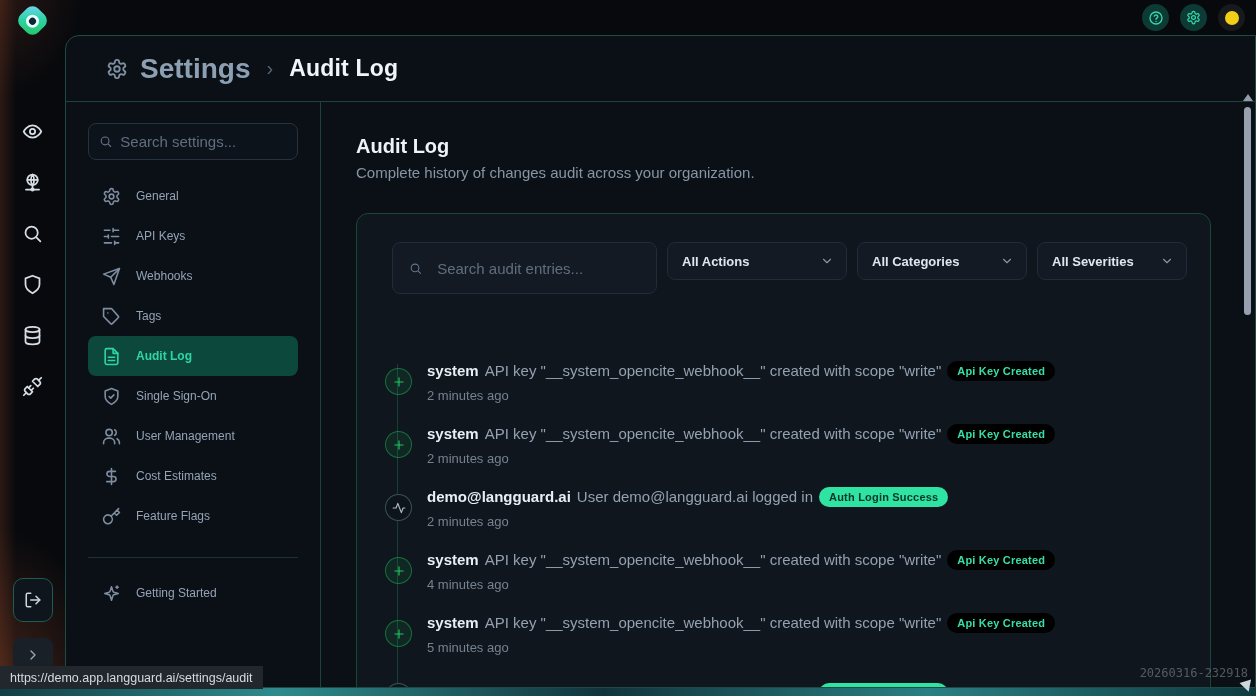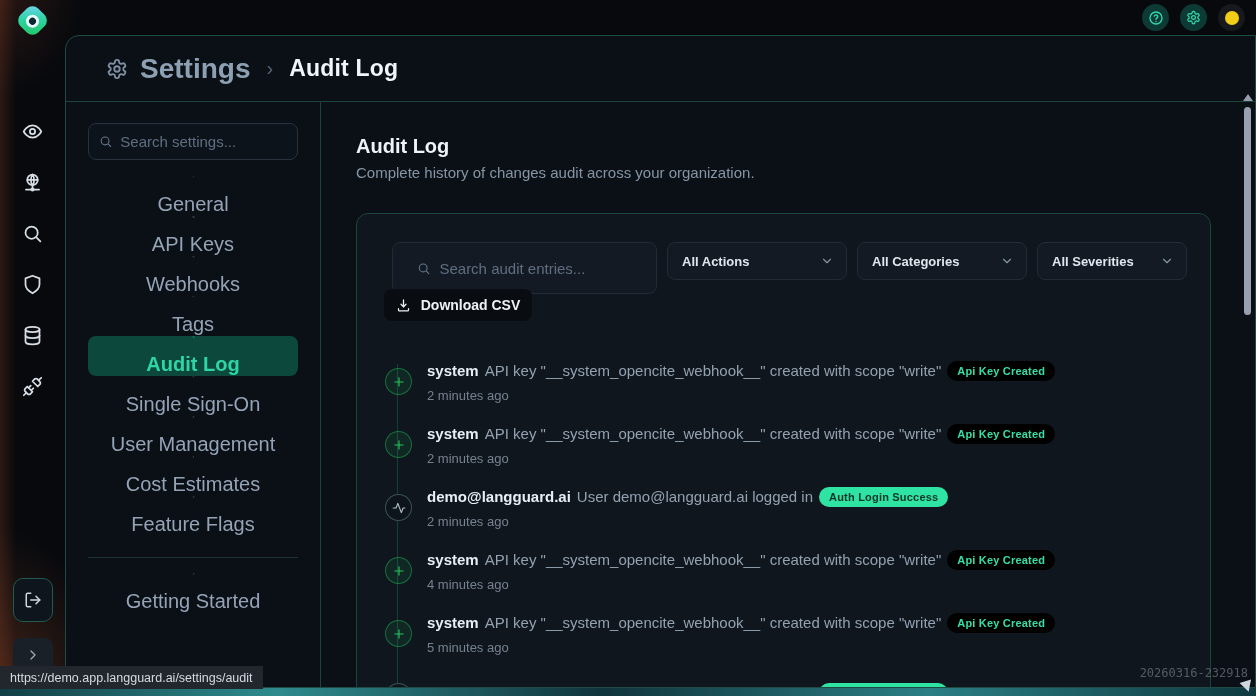--- a/index.html
+++ b/index.html
@@ -54,37 +54,37 @@
   
   .nav { position:absolute; left:0; top:66px; width:255px; bottom:0; border-right:1px solid #1c443d; }
   .nav-search { margin:21px 22px 0; height:37px; border:1px solid #28323e; border-radius:8px;
     background:#0d131a; display:flex; align-items:center; padding:0 10px; gap:8px; }
   .nav-search svg { width:15px; height:15px; color:#64748b; }
   .nav-search input { background:transparent; border:none; outline:none; color:#c5cfda; font-size:15px;
     font-family:"Liberation Sans",sans-serif; width:100%; }
   .nav-search input::placeholder { color:#5f6e80; }
   .nav-list { margin-top:16px; }
   .nav-item { height:40px; margin:0 22px; padding:0 14px; border-radius:8px;
-    display:flex; align-items:center; gap:15px; font-size:20px; color:#94a3b6; cursor:default;flex-direction:column; }
+    display:flex; align-items:center; gap:15px; font-size:12px; color:#94a3b6; cursor:default; }
   .nav-item svg { width:19px; height:19px; color:#7e8da0; }
   .nav-item.active { background:#0d483c; color:#2fd6a4; font-weight:600; }
   .nav-item.active svg { color:#2fd6a4; }
   .nav-divider { border-top:1px solid #1d332f; margin:21px 22px 0; }
   .nav-footer-item { margin-top:15px; }
 
   
   .content { position:absolute; left:255px; top:66px; right:0; bottom:0; }
   .page-title { position:absolute; left:35px; top:33px; font-size:20px; font-weight:700; color:#eef3f8; }
   .page-sub { position:absolute; left:35px; top:62px; font-size:15px; color:#8595a5; }
 
   .card { position:absolute; left:35px; top:111px; width:855px; height:600px;
     background:#0f161d; border:1px solid #1c443d; border-radius:12px; }
 
   .filter-search { position:absolute; left:35px; top:28px; width:265px; height:52px;
-    background:#131a23; border:1px solid #212c38; border-radius:8px; display:flex; align-items:center; padding:0 24px; gap:9px; }
+    background:#131a23; border:1px solid #212c38; border-radius:8px; display:flex; align-items:center; padding:0 16px; gap:15px; }
   .filter-search svg { width:15px; height:15px; color:#64748b; }
   .filter-search input { background:transparent; border:none; outline:none; color:#c5cfda; font-size:15px;
     font-family:"Liberation Sans",sans-serif; width:100%; }
   .filter-search input::placeholder { color:#5f6e80; }
   .dropdown { position:absolute; top:28px; height:38px; background:#131a23; border:1px solid #212c38; border-radius:8px;
     display:flex; align-items:center; justify-content:space-between; padding:0 12px 0 14px; }
   .dropdown .dd-label { font-size:13px; font-weight:600; color:#dfe7ee; }
   .dropdown svg { width:14px; height:14px; color:#8694a2; }
   .dd-actions { left:310px; width:180px; }
   .dd-categories { left:500px; width:170px;gap:20px; }
@@ -421,26 +421,20 @@
         <svg class="ic">
             <use href="#i-chev-down"></use>
           </svg>
       </div>
       <div class="dropdown dd-severities">
         <span class="dd-label">All Severities</span>
         <svg class="ic">
             <use href="#i-chev-down"></use>
           </svg>
       </div>
-      <div class="download-btn">
-        <svg class="ic">
-            <use href="#i-download"></use>
-          </svg>
-        <span>Download CSV</span>
-      </div>
 
       <div class="timeline"></div>
       <div id="entries">
   <div class="entry" style="top: 136px;">
     <div class="eicon plus">
               <svg class="ic">
                 <use href="#i-plus"></use>
               </svg>
             </div>
     <div class="entry-body">

